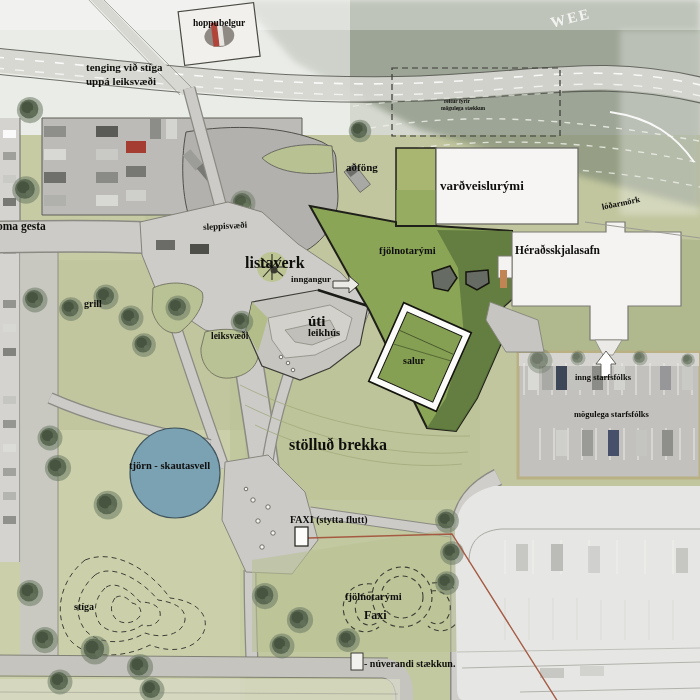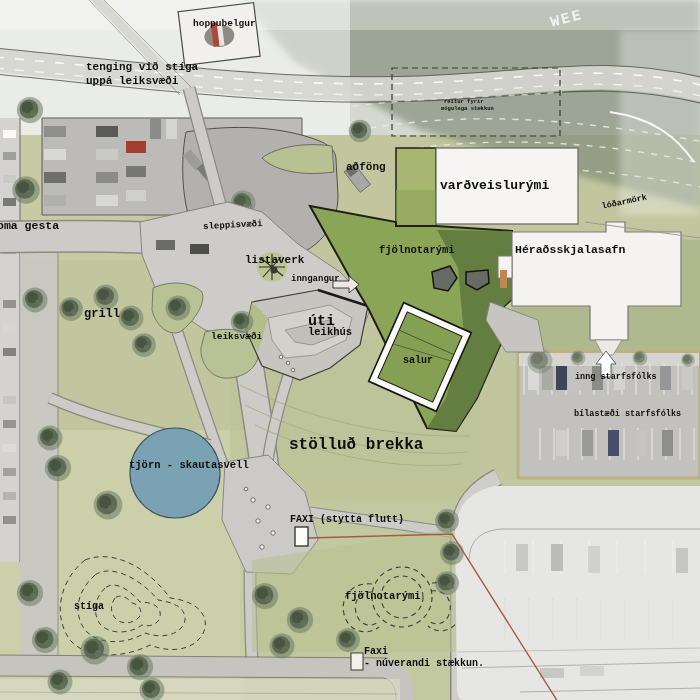--- a/index.html
+++ b/index.html
@@ -1,17 +1,17 @@
 <!DOCTYPE html>
 <html><head>
 <meta charset="utf-8">
 <style>
   html,body{margin:0;padding:0;background:#fff;}
   .stage{position:relative;width:700px;height:700px;overflow:hidden;background:#15803d;
-         font-family:Liberation Mono, monospace;}
+         font-family:Liberation Serif, serif;}
   .stage svg{position:absolute;left:0;top:0;}
   .label{position:absolute;font-weight:bold;color:#0e0e0c;white-space:nowrap;
          transform-origin:left top;line-height:1.05;}
   .label.center{text-align:left;}
 </style>
 </head>
 <body>
 
 <div class="stage">
 <svg width="700" height="700" viewBox="0 0 700 700">
@@ -394,32 +394,32 @@
   <div class="label center" style="left:86px;top:62px;width:125px;font-size:11px">tenging við stíga</div>
   <div class="label center" style="left:86px;top:76px;width:125px;font-size:11px">uppá leiksvæði</div>
   <div class="label" style="left:549px;top:16px;font-size:15px;letter-spacing:2px;color:rgba(255,255,255,0.8);transform:rotate(-14deg)">WEE</div>
   <div class="label" style="left:444px;top:99px;font-size:5.5px">reitur fyrir</div>
   <div class="label" style="left:441px;top:106px;font-size:5.5px">mögulega stækkun</div>
   <div class="label" style="left:346px;top:162px;font-size:11px">aðföng</div>
   <div class="label center" style="left:440px;top:179px;width:136px;font-size:13px">varðveislurými</div>
   <div class="label" style="left:601px;top:203px;font-size:8.5px;transform:rotate(-12deg)">lóðarmörk</div>
   <div class="label center" style="left:515px;top:244px;width:164px;font-size:11.5px">Héraðsskjalasafn</div>
   <div class="label" style="left:379px;top:245px;font-size:10.5px">fjölnotarými</div>
-  <div class="label" style="left:245px;top:255px;font-size:11px">listaverk</div>
+  <div class="label" style="left:245px;top:255px;font-size:16px">listaverk</div>
   <div class="label" style="left:291px;top:275px;font-size:9px">inngangur</div>
   <div class="label" style="left:203px;top:223px;font-size:9px;transform:rotate(-3deg)">sleppisvæði</div>
   <div class="label" style="left:-3px;top:220px;font-size:11.5px">oma gesta</div>
-  <div class="label" style="left:84px;top:308px;font-size:12px">grill</div>
+  <div class="label" style="left:84px;top:299px;font-size:10px">grill</div>
   <div class="label" style="left:211px;top:332px;font-size:9.5px">leiksvæði</div>
   <div class="label center" style="left:308px;top:314px;width:60px;font-size:15px">úti</div>
   <div class="label center" style="left:308px;top:327px;width:60px;font-size:10.5px">leikhús</div>
   <div class="label" style="left:403px;top:356px;font-size:10px">salur</div>
   <div class="label" style="left:289px;top:437px;font-size:16px">stölluð brekka</div>
   <div class="label" style="left:129px;top:460px;font-size:10.5px">tjörn - skautasvell</div>
   <div class="label" style="left:74px;top:602px;font-size:10px">stíga</div>
   <div class="label" style="left:290px;top:515px;font-size:10px">FAXI (stytta flutt)</div>
   <div class="label" style="left:345px;top:591px;font-size:10.5px">fjölnotarými</div>
-  <div class="label" style="left:364px;top:647px;font-size:10px">Faxi</div>
+  <div class="label" style="left:364px;top:609px;font-size:12px">Faxi</div>
   <div class="label" style="left:364px;top:659px;font-size:10px">- núverandi stækkun.</div>
   <div class="label" style="left:575px;top:373px;font-size:8.5px">inng starfsfólks</div>
-  <div class="label" style="left:574px;top:410px;font-size:8.5px">bílastæði starfsfólks</div>
+  <div class="label" style="left:574px;top:410px;font-size:8.5px">mögulega starfsfólks</div>
 </div>
 </div>
 
 </body></html>

